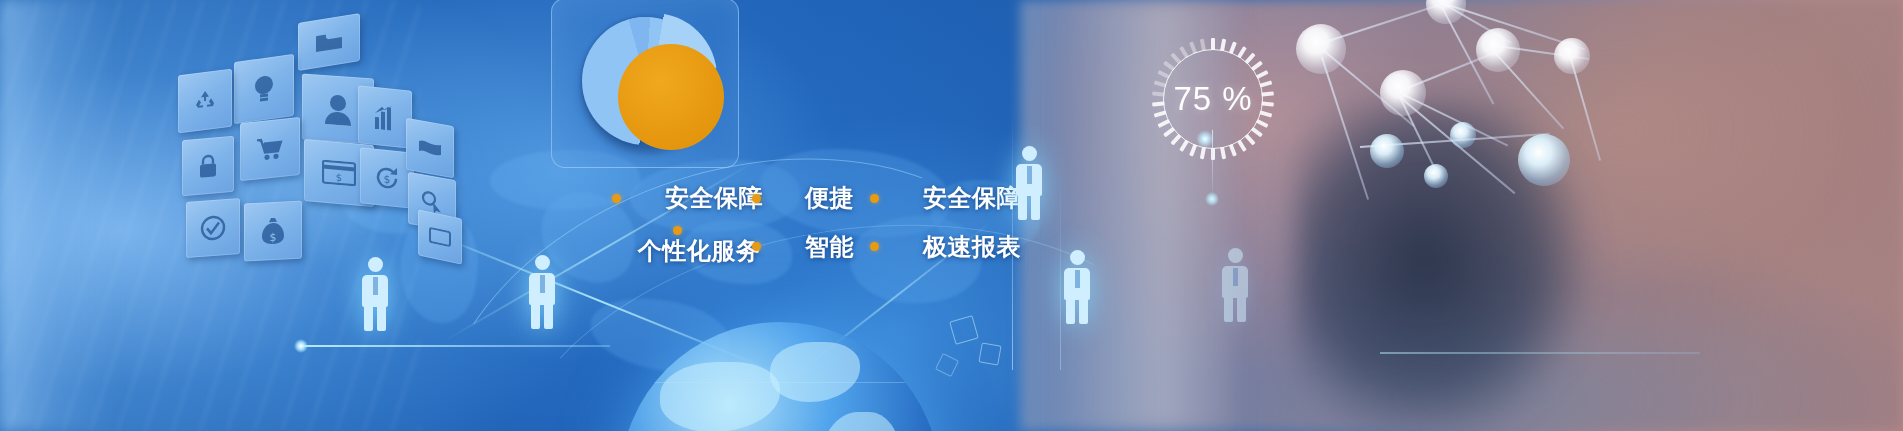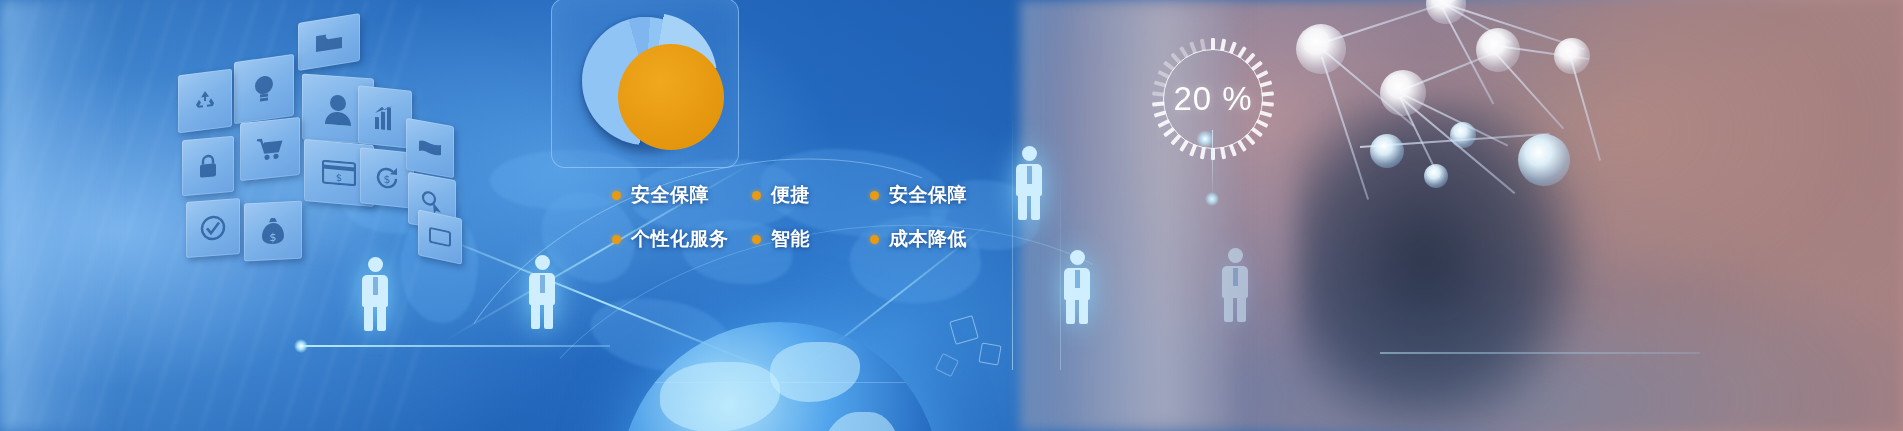--- a/index.html
+++ b/index.html
@@ -83,22 +83,22 @@
   .title{position:absolute;left:637px;top:103px;
     font-size:54px;line-height:56px;font-weight:bold;color:#ffffff;letter-spacing:1px;
     text-shadow:0 2px 10px rgba(10,45,105,.55),0 0 2px rgba(255,255,255,.6);white-space:nowrap;}
 
   
   .bullets{position:absolute;left:612px;top:182px;width:420px;height:70px;}
   .b-row{position:absolute;display:flex;align-items:center;}
   .b-item{display:flex;align-items:center;white-space:nowrap;}
   .b-dot{width:9px;height:9px;border-radius:50%;background:#e89a12;margin-right:10px;flex:none;
     box-shadow:0 0 5px rgba(240,170,40,.55);}
-  .b-txt{font-size:19px;font-weight:bold;color:#ffffff;letter-spacing:.5px;
-    text-shadow:0 1px 5px rgba(10,45,105,.75);}
+  .b-txt{font-size:24px;font-weight:bold;color:#ffffff;letter-spacing:.5px;
+    text-shadow:0 1px 5px rgba(10,45,105,.75);margin-left:34px;}
 
   
   .gauge{position:absolute;left:1152px;top:38px;width:122px;height:122px;}
   .gauge .ring{position:absolute;left:11px;top:11px;width:100px;height:100px;border-radius:50%;
     border:1.5px solid rgba(255,255,255,.85);}
   .gauge .tick{position:absolute;left:50%;top:0;width:4px;height:12px;margin-left:-2px;
     background:rgba(255,255,255,.92);transform-origin:50% 61px;border-radius:1px;}
   .gauge .val{position:absolute;inset:0;display:flex;align-items:center;justify-content:center;
     color:#ffffff;font-size:33px;font-weight:normal;letter-spacing:1px;
     text-shadow:0 0 8px rgba(255,255,255,.35);}
@@ -286,31 +286,31 @@
       <div class="b-item" style="width:118px;">
         <span class="b-dot"></span>
         <span class="b-txt">便捷</span>
       </div>
       <div class="b-item">
         <span class="b-dot"></span>
         <span class="b-txt">安全保障</span>
       </div>
     </div>
     <div class="b-row" style="left:0;top:44px;">
-      <div class="b-item" style="width:140px;">
+      <div class="b-item" style="width:140px;flex-direction:column;">
         <span class="b-dot"></span>
         <span class="b-txt">个性化服务</span>
       </div>
       <div class="b-item" style="width:118px;">
         <span class="b-dot"></span>
         <span class="b-txt">智能</span>
       </div>
       <div class="b-item">
         <span class="b-dot"></span>
-        <span class="b-txt">成本降低</span>
+        <span class="b-txt">极速报表</span>
       </div>
     </div>
   </div>
 
   <div class="gauge">
     <div class="ring"></div>
     <div id="gauge-ticks">
         <div class="tick" style="transform: rotate(0deg); opacity: 0.95;"></div>
         <div class="tick" style="transform: rotate(10.5882deg); opacity: 0.95;"></div>
         <div class="tick" style="transform: rotate(21.1765deg); opacity: 0.95;"></div>
@@ -339,21 +339,21 @@
         <div class="tick" style="transform: rotate(264.706deg); opacity: 0.95;"></div>
         <div class="tick" style="transform: rotate(275.294deg); opacity: 0.42;"></div>
         <div class="tick" style="transform: rotate(285.882deg); opacity: 0.42;"></div>
         <div class="tick" style="transform: rotate(296.471deg); opacity: 0.42;"></div>
         <div class="tick" style="transform: rotate(307.059deg); opacity: 0.42;"></div>
         <div class="tick" style="transform: rotate(317.647deg); opacity: 0.42;"></div>
         <div class="tick" style="transform: rotate(328.235deg); opacity: 0.42;"></div>
         <div class="tick" style="transform: rotate(338.824deg); opacity: 0.42;"></div>
         <div class="tick" style="transform: rotate(349.412deg); opacity: 0.42;"></div>
       </div>
-    <div class="val">20 %</div>
+    <div class="val">75 %</div>
     <div class="spark"></div>
   </div>
   <div class="gauge-stem"></div>
 
   <div class="net">
     <div class="edge" style="left:32px; top:56px;  width:140px;transform:rotate(-18deg);"></div>
     <div class="edge" style="left:32px; top:62px;  width:120px;transform:rotate(40deg);"></div>
     <div class="edge" style="left:32px; top:70px;  width:150px;transform:rotate(72deg);"></div>
     <div class="edge" style="left:152px;top:16px;  width:80px; transform:rotate(30deg);"></div>
     <div class="edge" style="left:152px;top:16px;  width:150px;transform:rotate(18deg);"></div>

